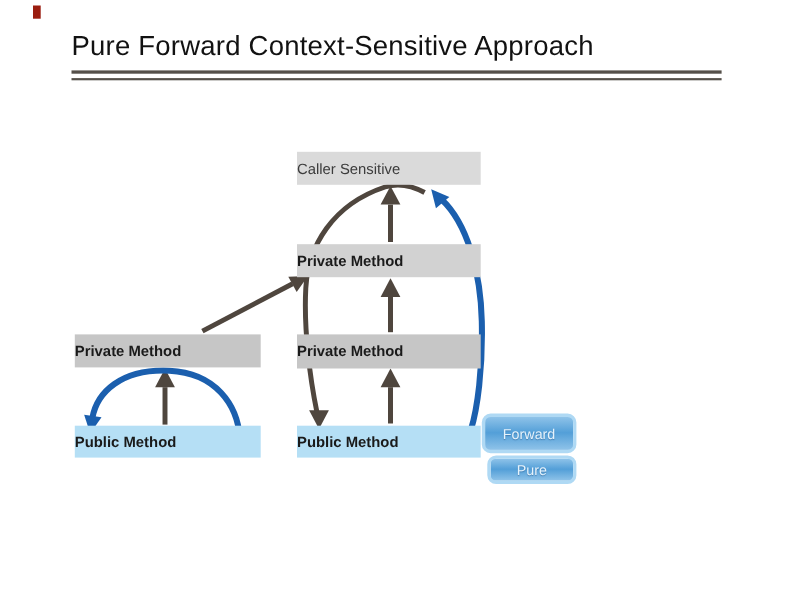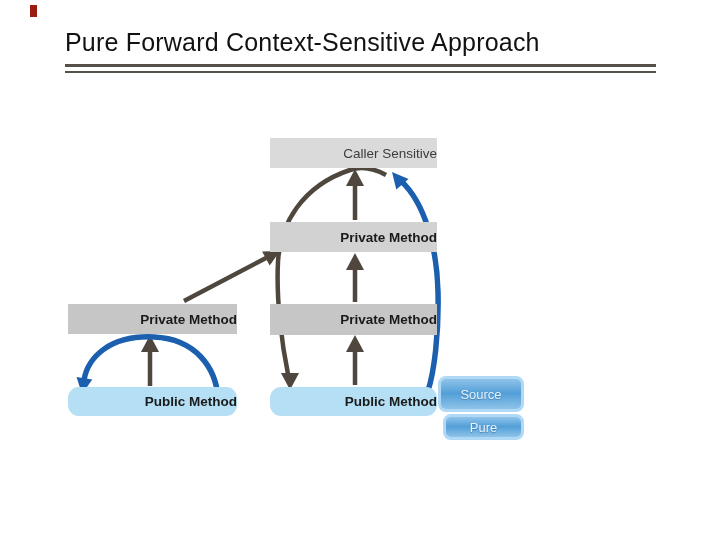--- a/index.html
+++ b/index.html
@@ -34,27 +34,27 @@
   }
   .slide-title{
     position:absolute;left:65px;top:28px;width:600px;
     font-family:Liberation Sans, sans-serif;
     font-size:25px;font-weight:500;color:var(--title-color);
     letter-spacing:0.2px;white-space:nowrap;
   }
   .rule-thick{position:absolute;left:65px;top:64px;width:591px;height:3px;background:var(--rule-color);}
   .rule-thin{position:absolute;left:65px;top:71px;width:591px;height:2px;background:var(--rule-color);}
   .node{
-    position:absolute;display:flex;align-items:center;justify-content:flex-end;
-    font-size:13.5px;font-weight:600;color:var(--label-dark);padding-left:21px;
+    position:absolute;display:flex;align-items:center;justify-content:flex-start;
+    font-size:13.5px;font-weight:600;color:var(--label-dark);
   }
   .g1{background:var(--box-gray-1);font-weight:500;color:var(--label-soft);}
   .g2{background:var(--box-gray-2);}
   .g3{background:var(--box-gray-3);}
-  .blue{background:var(--box-blue);border-radius:11px;}
+  .blue{background:var(--box-blue);}
   .badge{
     position:absolute;display:flex;align-items:center;justify-content:center;
     border:3px solid var(--badge-border);border-radius:8px;
     background:linear-gradient(180deg,var(--badge-fill-a) 0%,var(--badge-fill-b) 48%,var(--badge-fill-a) 100%);
     color:var(--badge-text);font-size:13px;font-weight:400;
     text-shadow:0 1px 1px rgba(40,90,140,0.55);
   }
   #caller-sensitive{left:270px;top:138px;width:167px;height:30px;}
   #private-top     {left:270px;top:222px;width:167px;height:30px;}
   #private-left    {left:68px; top:304px;width:169px;height:30px;}
@@ -121,18 +121,18 @@
 
 <div class="node blue" id="public-left">
   <span>Public Method</span>
 </div>
 
 <div class="node blue" id="public-center">
   <span>Public Method</span>
 </div>
 
 <div class="badge" id="source-badge">
-  <span>Source</span>
+  <span>Forward</span>
 </div>
 
 <div class="badge" id="sink-badge">
   <span>Pure</span>
 </div>
 
 </body></html>

